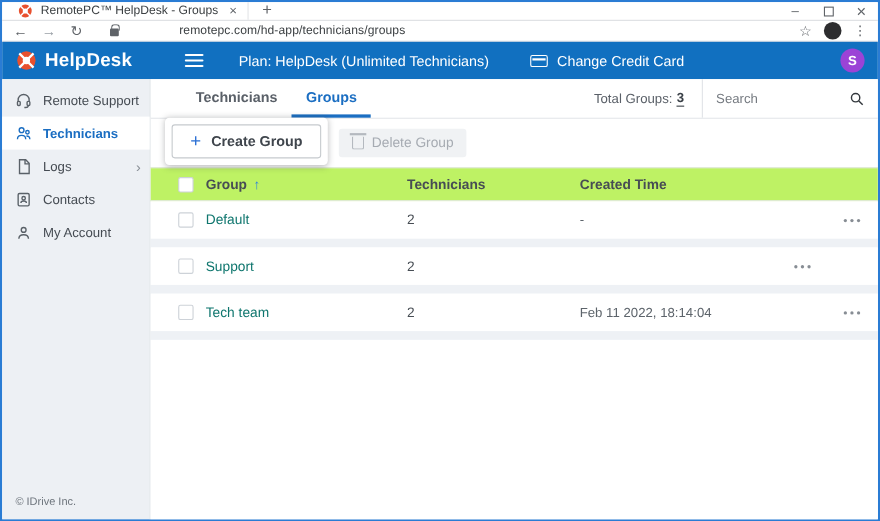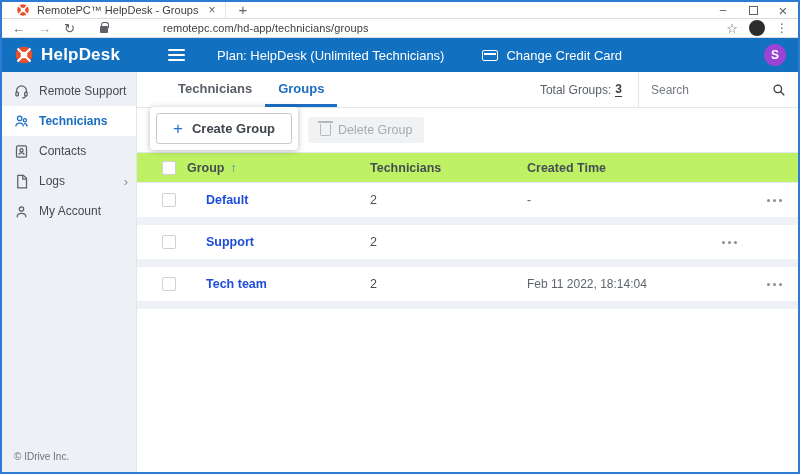--- a/index.html
+++ b/index.html
@@ -75,21 +75,21 @@
   .trash:before { content:""; position:absolute; top:-3px; left:-3px; right:-3px; height:1.5px; background:#b4b9bf; }
 
   
   .grid { display:grid; grid-template-columns:25px 25px 183px 157px 1fr 45px; align-items:center; }
   .thead { height:31px; background:#bef264; border-top:1px solid #e6e9ec; border-bottom:1px solid #e6e9ec; font-size:12.5px; font-weight:bold; color:#474d54; flex:0 0 auto; }
   .th-group { display:flex; align-items:center; gap:6px; }
   .sort { color:#2a7de1; font-size:12px; font-weight:normal; }
   .checkbox { width:14px; height:14px; border:1px solid #cdd2d8; border-radius:2px; background:#fff; cursor:pointer; grid-column:2; justify-self:start; }
   .trow { height:34px; background:#fff; flex:0 0 auto; }
   .rowgap { height:8px; background:#eef1f5; flex:0 0 auto; }
-  .cell-name { font-size:12.5px; font-weight:bold; color:#1d4ed8;margin-left:19px; }
+  .cell-name { font-size:12.5px; font-weight:normal; color:#0f766e; }
   .cell-tech { font-size:12.5px; color:#474d54; }
   .cell-date { font-size:12px; color:#5d646b; }
   .rowmenu { display:flex; gap:3px; justify-self:end; padding-right:16px; cursor:pointer; }
   .rowmenu i { width:3px; height:3px; border-radius:50%; background:#878d94; }
   .filler { flex:1; background:#fff; }
 </style>
 </head>
 <body>
 
 <div class="window">
@@ -171,33 +171,33 @@
         <svg width="15" height="15" viewBox="0 0 24 24" fill="none" stroke="#1b6ec2" stroke-width="2">
           <circle cx="9" cy="7" r="3.5"></circle>
             <path d="M3 20c0-3.5 2.7-5.5 6-5.5s6 2 6 5.5"></path>
             <circle cx="17.5" cy="10" r="2.5"></circle>
             <path d="M16 15.5c2.8 0 5 1.8 5 4.5"></path>
         </svg>
         <span>Technicians</span>
       </div>
       <div class="side-item">
         <svg width="15" height="15" viewBox="0 0 24 24" fill="none" stroke="#5a6168" stroke-width="2">
+          <path d="M6 2h9l5 5v15H6z"></path>
+            <path d="M14 2v6h6"></path>
+        </svg>
+        <span>Logs</span>
+        <span class="side-chevron">›</span>
+      </div>
+      <div class="side-item">
+        <svg width="15" height="15" viewBox="0 0 24 24" fill="none" stroke="#5a6168" stroke-width="2">
           <rect x="4" y="3" width="16" height="18" rx="2"></rect>
             <circle cx="12" cy="10" r="2.5"></circle>
             <path d="M8 17c0-2 1.8-3 4-3s4 1 4 3"></path>
         </svg>
         <span>Contacts</span>
-      </div>
-      <div class="side-item">
-        <svg width="15" height="15" viewBox="0 0 24 24" fill="none" stroke="#5a6168" stroke-width="2">
-          <path d="M6 2h9l5 5v15H6z"></path>
-            <path d="M14 2v6h6"></path>
-        </svg>
-        <span>Logs</span>
-        <span class="side-chevron">›</span>
       </div>
       <div class="side-item">
         <svg width="15" height="15" viewBox="0 0 24 24" fill="none" stroke="#5a6168" stroke-width="2">
           <circle cx="12" cy="8" r="3.5"></circle>
             <path d="M5 21c0-4 3.1-6 7-6s7 2 7 6"></path>
         </svg>
         <span>My Account</span>
       </div>
       <div class="side-footer">© IDrive Inc.</div>
     </div>

